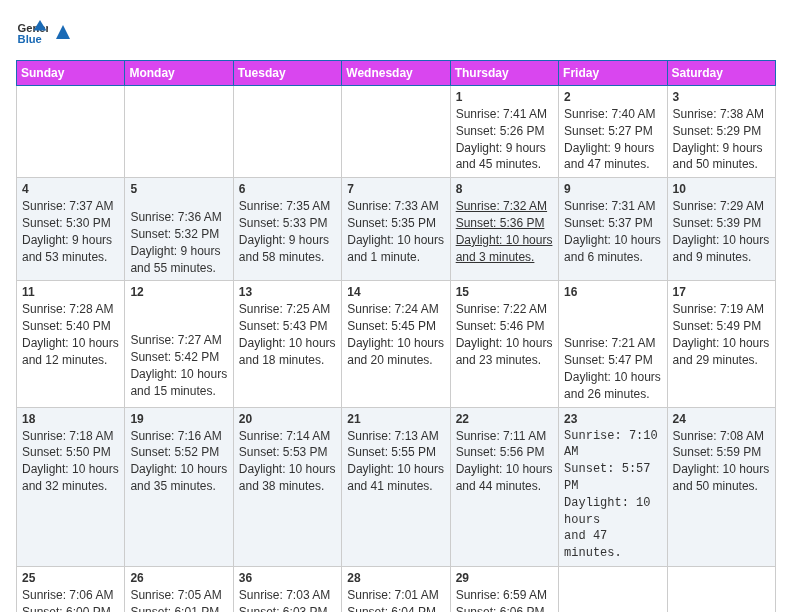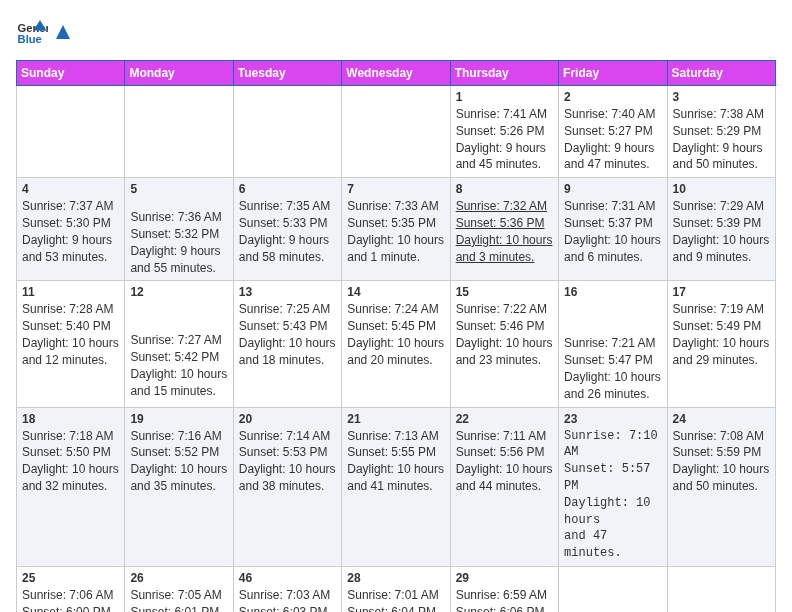--- a/index.html
+++ b/index.html
@@ -307,21 +307,21 @@
 and 53 minutes.</div>
         </td>
         <td>
           <div class="day-number">26</div>
           <div class="day-info" style="white-space: pre-line;">Sunrise: 7:05 AM
 Sunset: 6:01 PM
 Daylight: 10 hours
 and 56 minutes.</div>
         </td>
         <td>
-          <div class="day-number">46</div>
+          <div class="day-number">36</div>
           <div class="day-info" style="white-space: pre-line;">Sunrise: 7:03 AM
 Sunset: 6:03 PM
 Daylight: 10 hours
 and 59 minutes.</div>
         </td>
         <td>
           <div class="day-number">28</div>
           <div class="day-info" style="white-space: pre-line;">Sunrise: 7:01 AM
 Sunset: 6:04 PM
 Daylight: 11 hours

